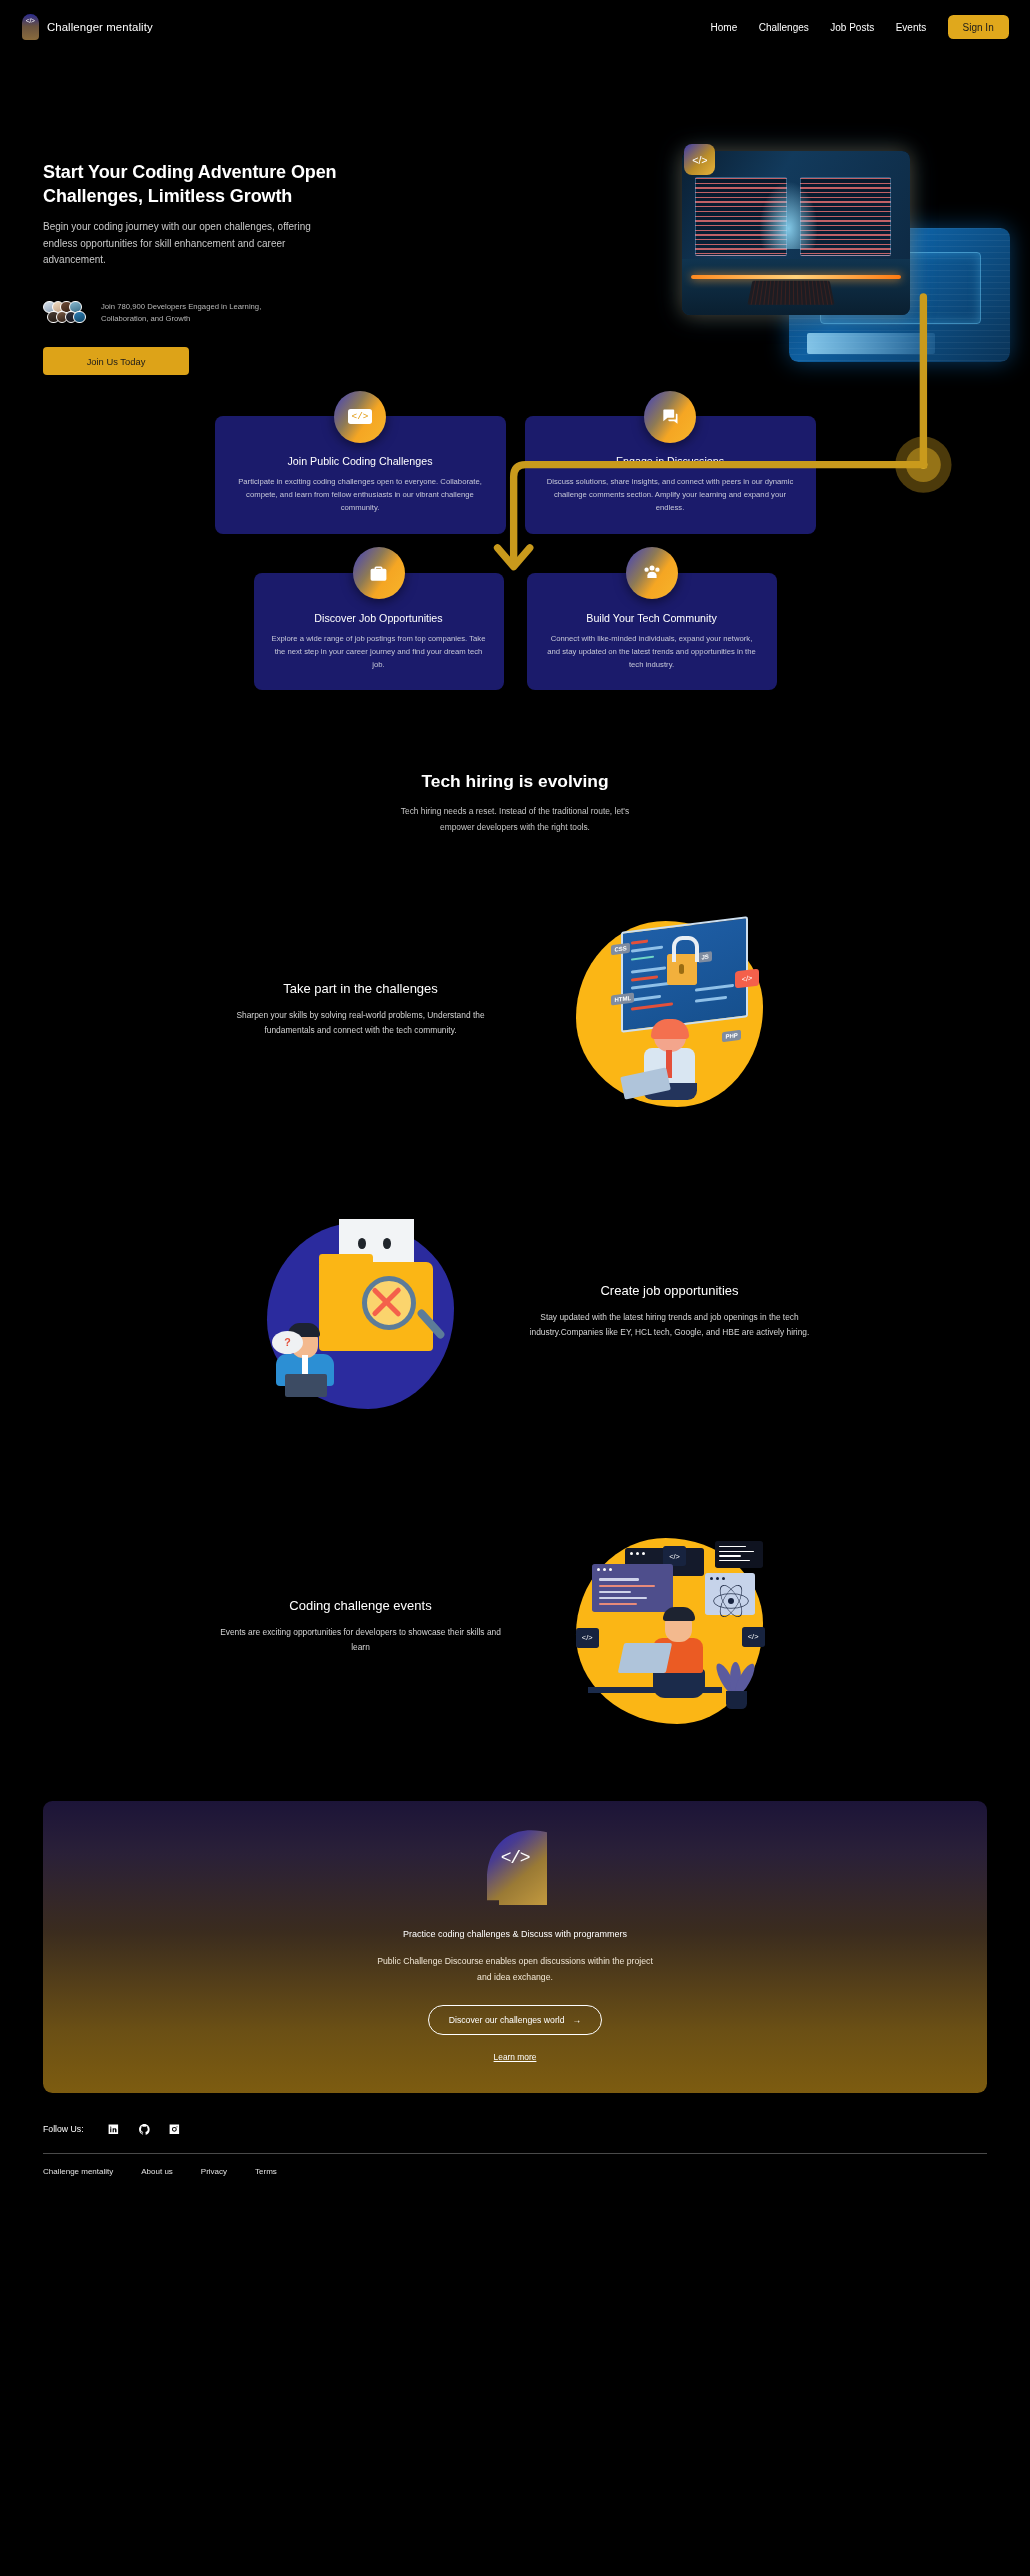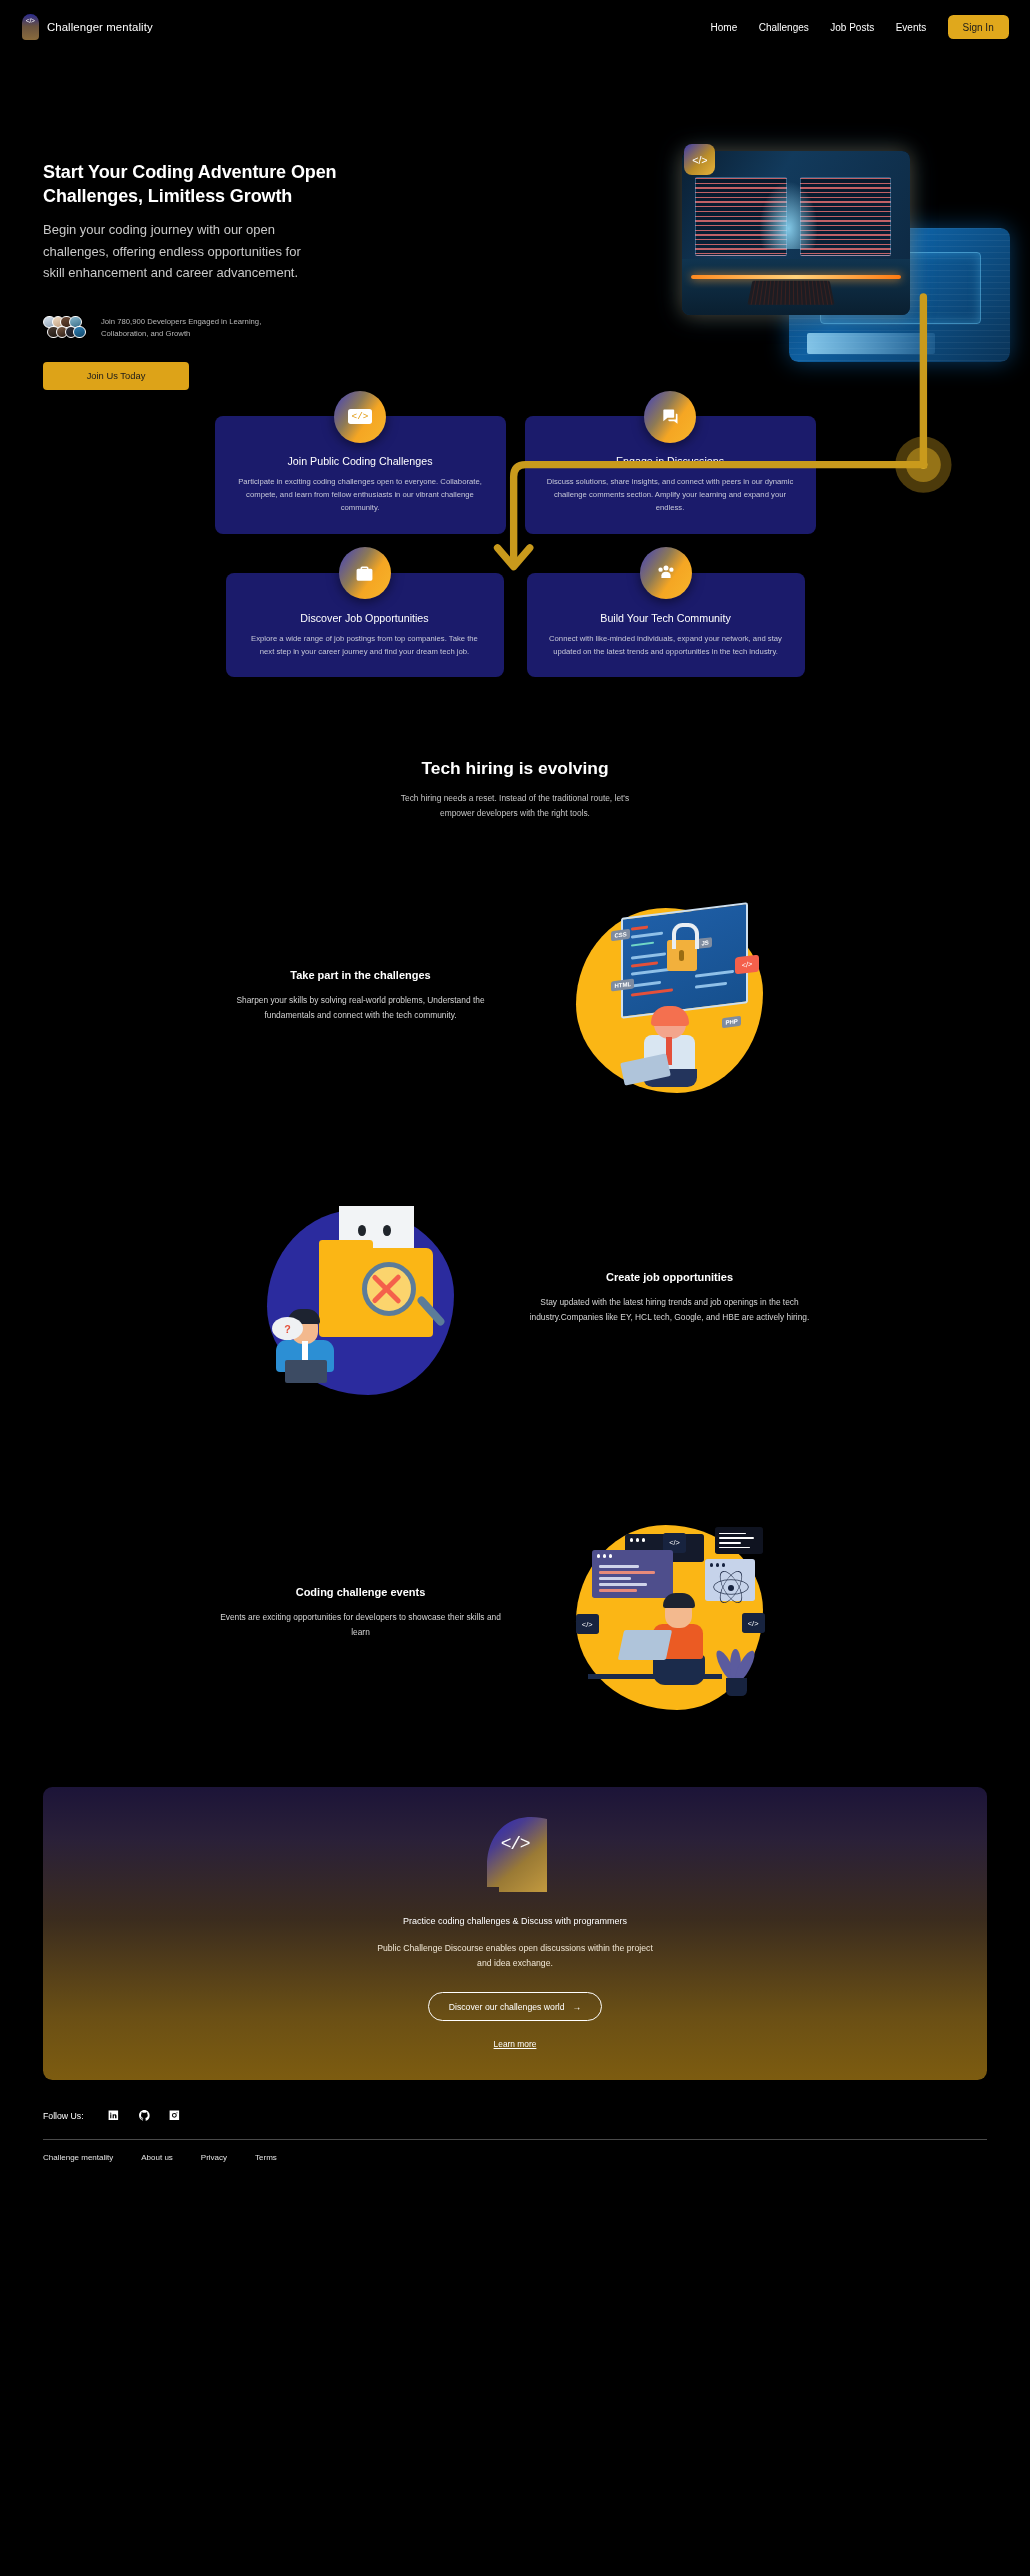--- a/index.html
+++ b/index.html
@@ -52,21 +52,21 @@
   .hero {
     position: relative;
     height: 322px;
     padding: 0 21.5px;
   }
   .hero-copy { position: absolute; left: 43px; top: 107px; width: 315px; }
   .hero-title {
     font-size: 18px; font-weight: 700; line-height: 1.32; color: #fff; letter-spacing: -0.1px;
   }
   .hero-sub {
-    margin-top: 10.7px; font-size: 13px; line-height: 1.65; color: #c9c9c9; max-width: 282px;
+    margin-top: 10.7px; font-size: 10px; line-height: 1.65; color: #c9c9c9; max-width: 282px;
   }
   .hero-social { margin-top: 32px; display: flex; gap: 12px; }
   .avatars { display: flex; position: relative; width: 46px; height: 24px; }
   .av {
     width: 12.7px; height: 12.7px; border-radius: 50%;
     border: 1px solid #fff; position: absolute;
     background-size: cover;
   }
   .hero-social-text { font-size: 7.7px; line-height: 1.6; color: #b8b8b8; max-width: 174px; }
   .join-btn {
@@ -160,21 +160,21 @@
   }
   .card-row.row2 { margin-top: 39px; gap: 23px; padding: 0 221px; }
   .fcard {
     position: relative;
     background: #1B1B6B;
     border-radius: 8px;
     width: 291px;
     padding: 39px 17.4px 19px;
     text-align: center;
   }
-  .card-row.row2 .fcard { width: 278px; }
+  .card-row.row2 .fcard { width: 250px; }
   .fcard-icon {
     position: absolute; left: 50%; top: -25.5px; transform: translateX(-50%);
     width: 52px; height: 52px; border-radius: 50%;
     background: linear-gradient(125deg, #3e3ec4 0%, #8e7a55 38%, #F5A623 62%, #F7B52B 100%);
     display: flex; align-items: center; justify-content: center;
     box-shadow: 0 2.7px 12px rgba(0,0,0,.5);
   }
   .fcard-title { font-size: 10.7px; font-weight: 400; color:#fff; margin-bottom: 8px; }
   .fcard-text { font-size: 7.7px; line-height: 1.72; color:#c6c8d8; }
 
@@ -182,21 +182,21 @@
   .sect-head { text-align: center; margin-top: 81px; }
   .sect-title { font-size: 17.4px; font-weight: 700; color: #fff; }
   .sect-sub { margin-top: 12px; font-size: 8.4px; line-height: 1.8; color: #c7c7c7; }
 
   
   .altrow {
     display: flex; align-items: center; justify-content: center;
     margin-top: 47px; padding: 0 54px; min-height: 201px; gap: 27px;
   }
   .altrow .txt { width: 282px; text-align: center; }
-  .altrow .txt h3 { font-size: 11px; font-weight: 700; color:#fff; margin-bottom: 12px; }
+  .altrow .txt h3 { font-size: 13px; font-weight: 400; color:#fff; margin-bottom: 12px; }
   .altrow .txt p { font-size: 8.4px; line-height: 1.78; color:#d5d5d5; }
   .altrow .art { width: 282px; display:flex; align-items:center; justify-content:center; }
 
   
   .blob { position: relative; width: 201px; height: 195px; }
   .blob .bg {
     position:absolute; inset: 9.4px 6.7px 0 6.7px;
     background:#FBB615; border-radius: 48% 52% 46% 54% / 52% 46% 54% 48%;
   }
   .blob.navy .bg { background:#2B2B9E; }

